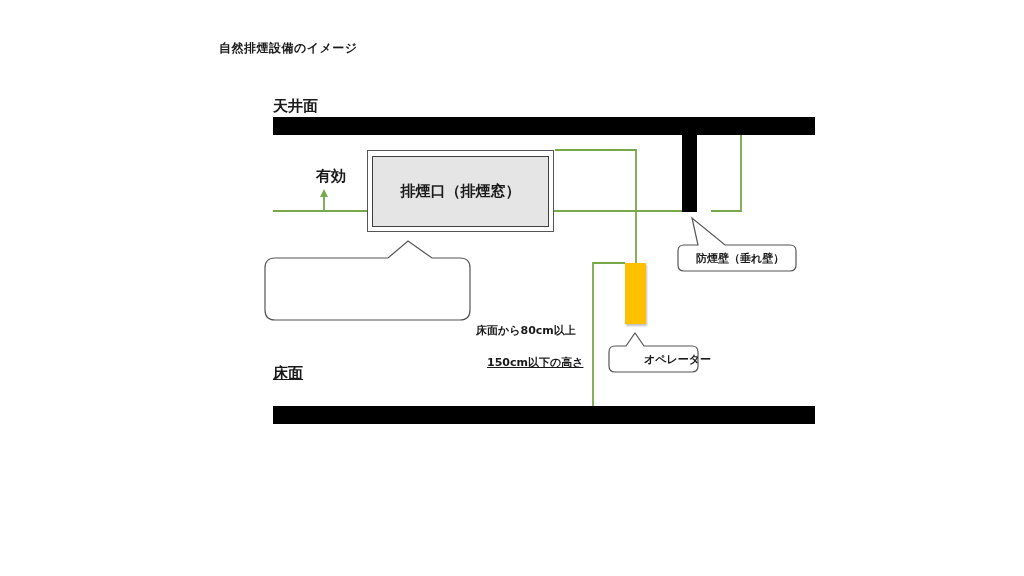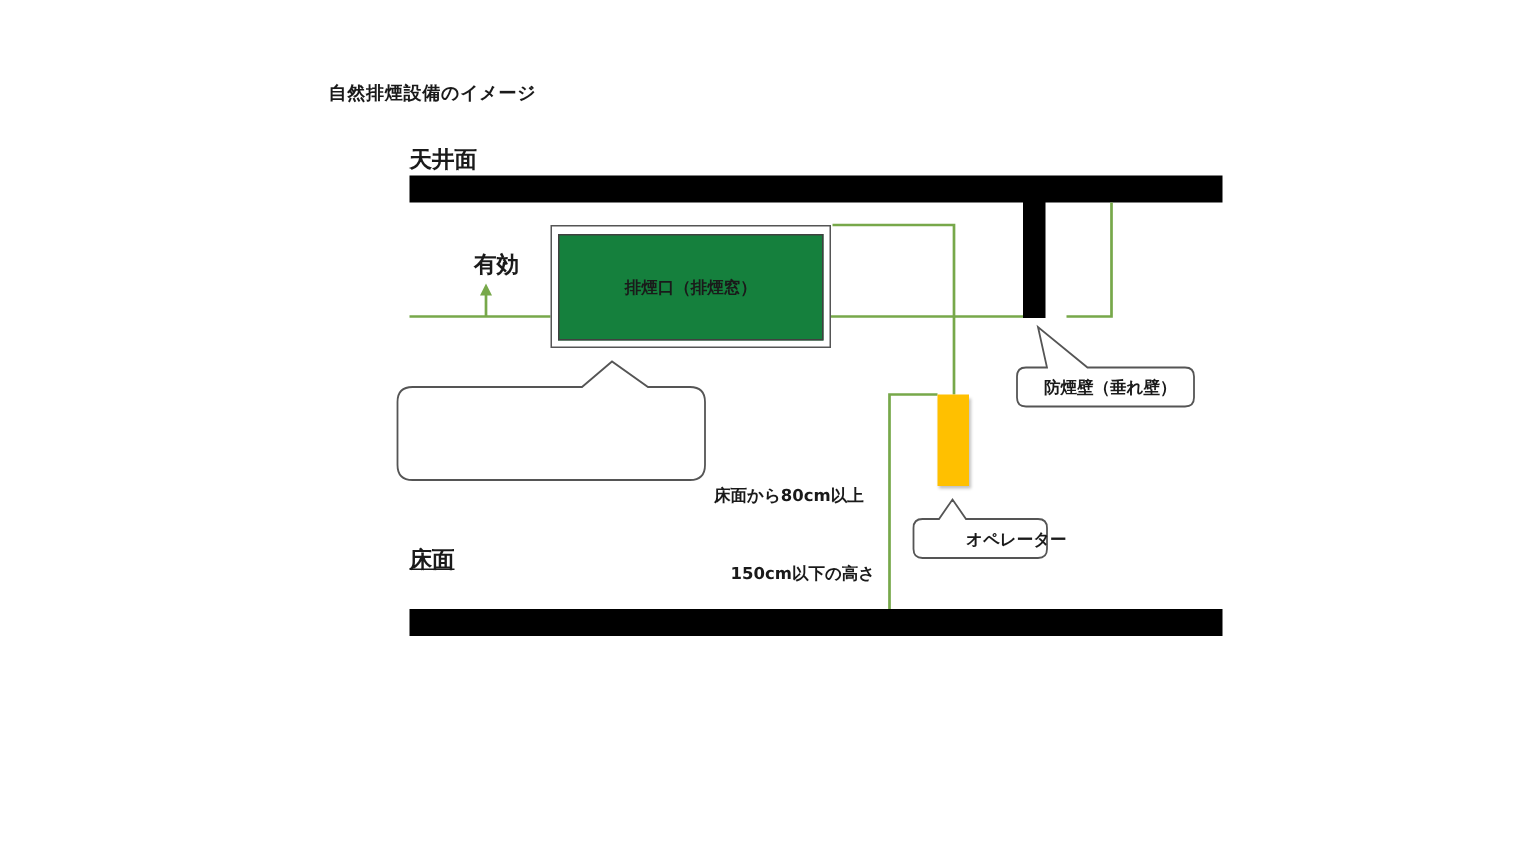--- a/index.html
+++ b/index.html
@@ -10,44 +10,44 @@
     body {
       width: 1024px;
       height: 576px;
       position: relative;
       overflow: hidden;
       font-family: "DejaVu Sans", "Liberation Sans", sans-serif;
       color: #1a1a1a;
     }
     .abs { position: absolute; }
     .title {
-      left: 219px; top: 54px;
+      left: 219px; top: 40px;
       font-size: 12px; font-weight: bold;
       letter-spacing: 0.5px;
     }
     .label {
       font-size: 15px; font-weight: bold;
       white-space: nowrap;
     }
     .bar { background: #000000; }
     .outer-box {
       left: 367px; top: 150px;
       width: 187px; height: 82px;
       border: 1.5px solid #555555;
       box-sizing: border-box;
       background: #ffffff;
     }
     .inner-box {
       left: 372px; top: 156px;
       width: 177px; height: 71px;
       border: 1.5px solid #404040;
       box-sizing: border-box;
-      background: #15803d;
+      background: #e5e5e5;
       display: flex; align-items: center; justify-content: center;
-      font-size: 11px; font-weight: bold;
+      font-size: 15px; font-weight: bold;
     }
     .operator {
       left: 625px; top: 263px;
       width: 21px; height: 61px;
       background: #ffc000;
       box-shadow: 1px 2px 2px rgba(0,0,0,0.25);
     }
     .callout-text {
       font-size: 11px; font-weight: bold;
       line-height: 15px;
@@ -104,13 +104,13 @@
 </div>
 
 <div class="abs operator"></div>
 
 <div class="abs callout-text" style="left:276px; top:265px;">
 </div>
 <div class="abs callout-text" style="left:676px; top:251px;margin-left:20px;">防煙壁（垂れ壁）</div>
 <div class="abs callout-text" style="left:644px; top:352px;text-align:center;">オペレーター</div>
 
 <div class="abs callout-text" style="left:476px; top:323px;">床面から80cm以上</div>
-<div class="abs callout-text" style="left:487px; top:375px;">150cm以下の高さ</div>
+<div class="abs callout-text" style="left:487px; top:355px;text-decoration:underline;">150cm以下の高さ</div>
 
 </body></html>

